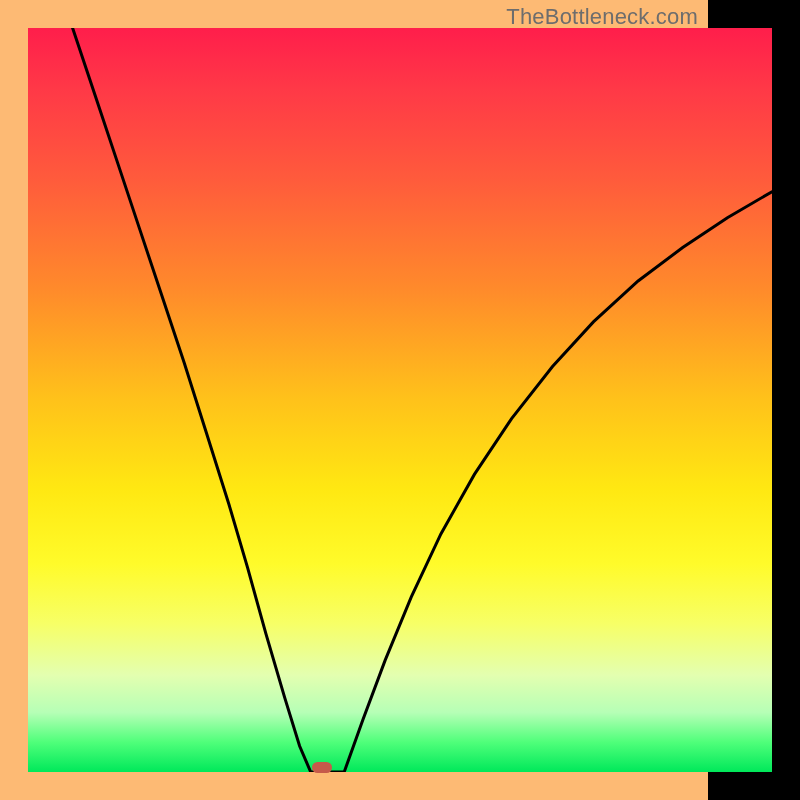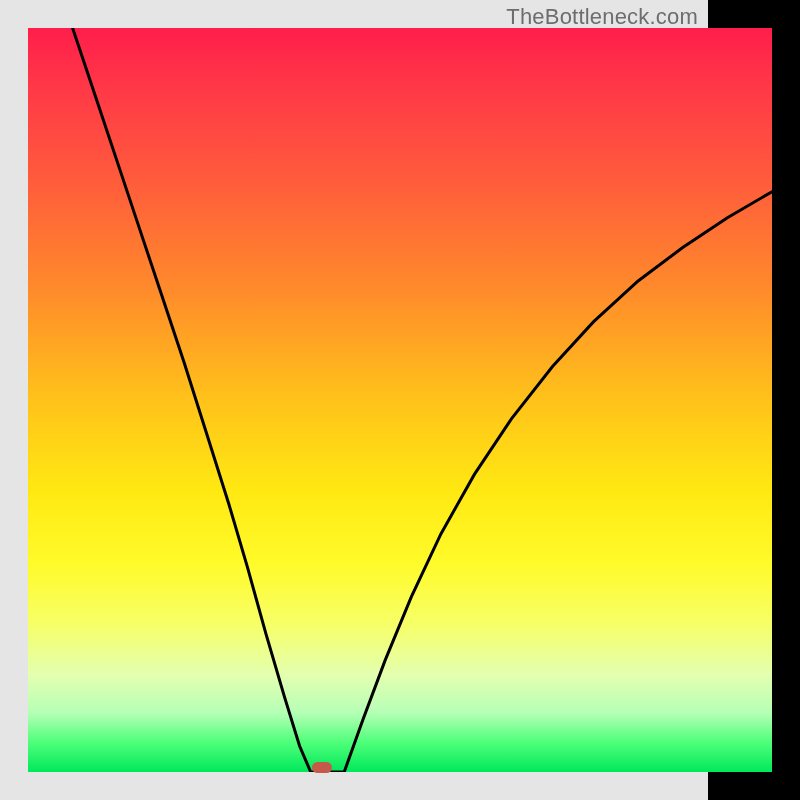--- a/index.html
+++ b/index.html
@@ -10,21 +10,21 @@
     background: #000;
     overflow: hidden;
     font-family: Arial, Helvetica, sans-serif;
   }
   .frame {
     position: absolute;
     left: 0;
     top: 0;
     width: 708px;
     height: 800px;
-    background: #e5e5e5;
+    background: #fdba74;
   }
   .plot {
     position: absolute;
     left: 28px;
     top: 28px;
     width: 744px;
     height: 744px;
     
     background: linear-gradient(to bottom,
       #ff1e4b 0%,

